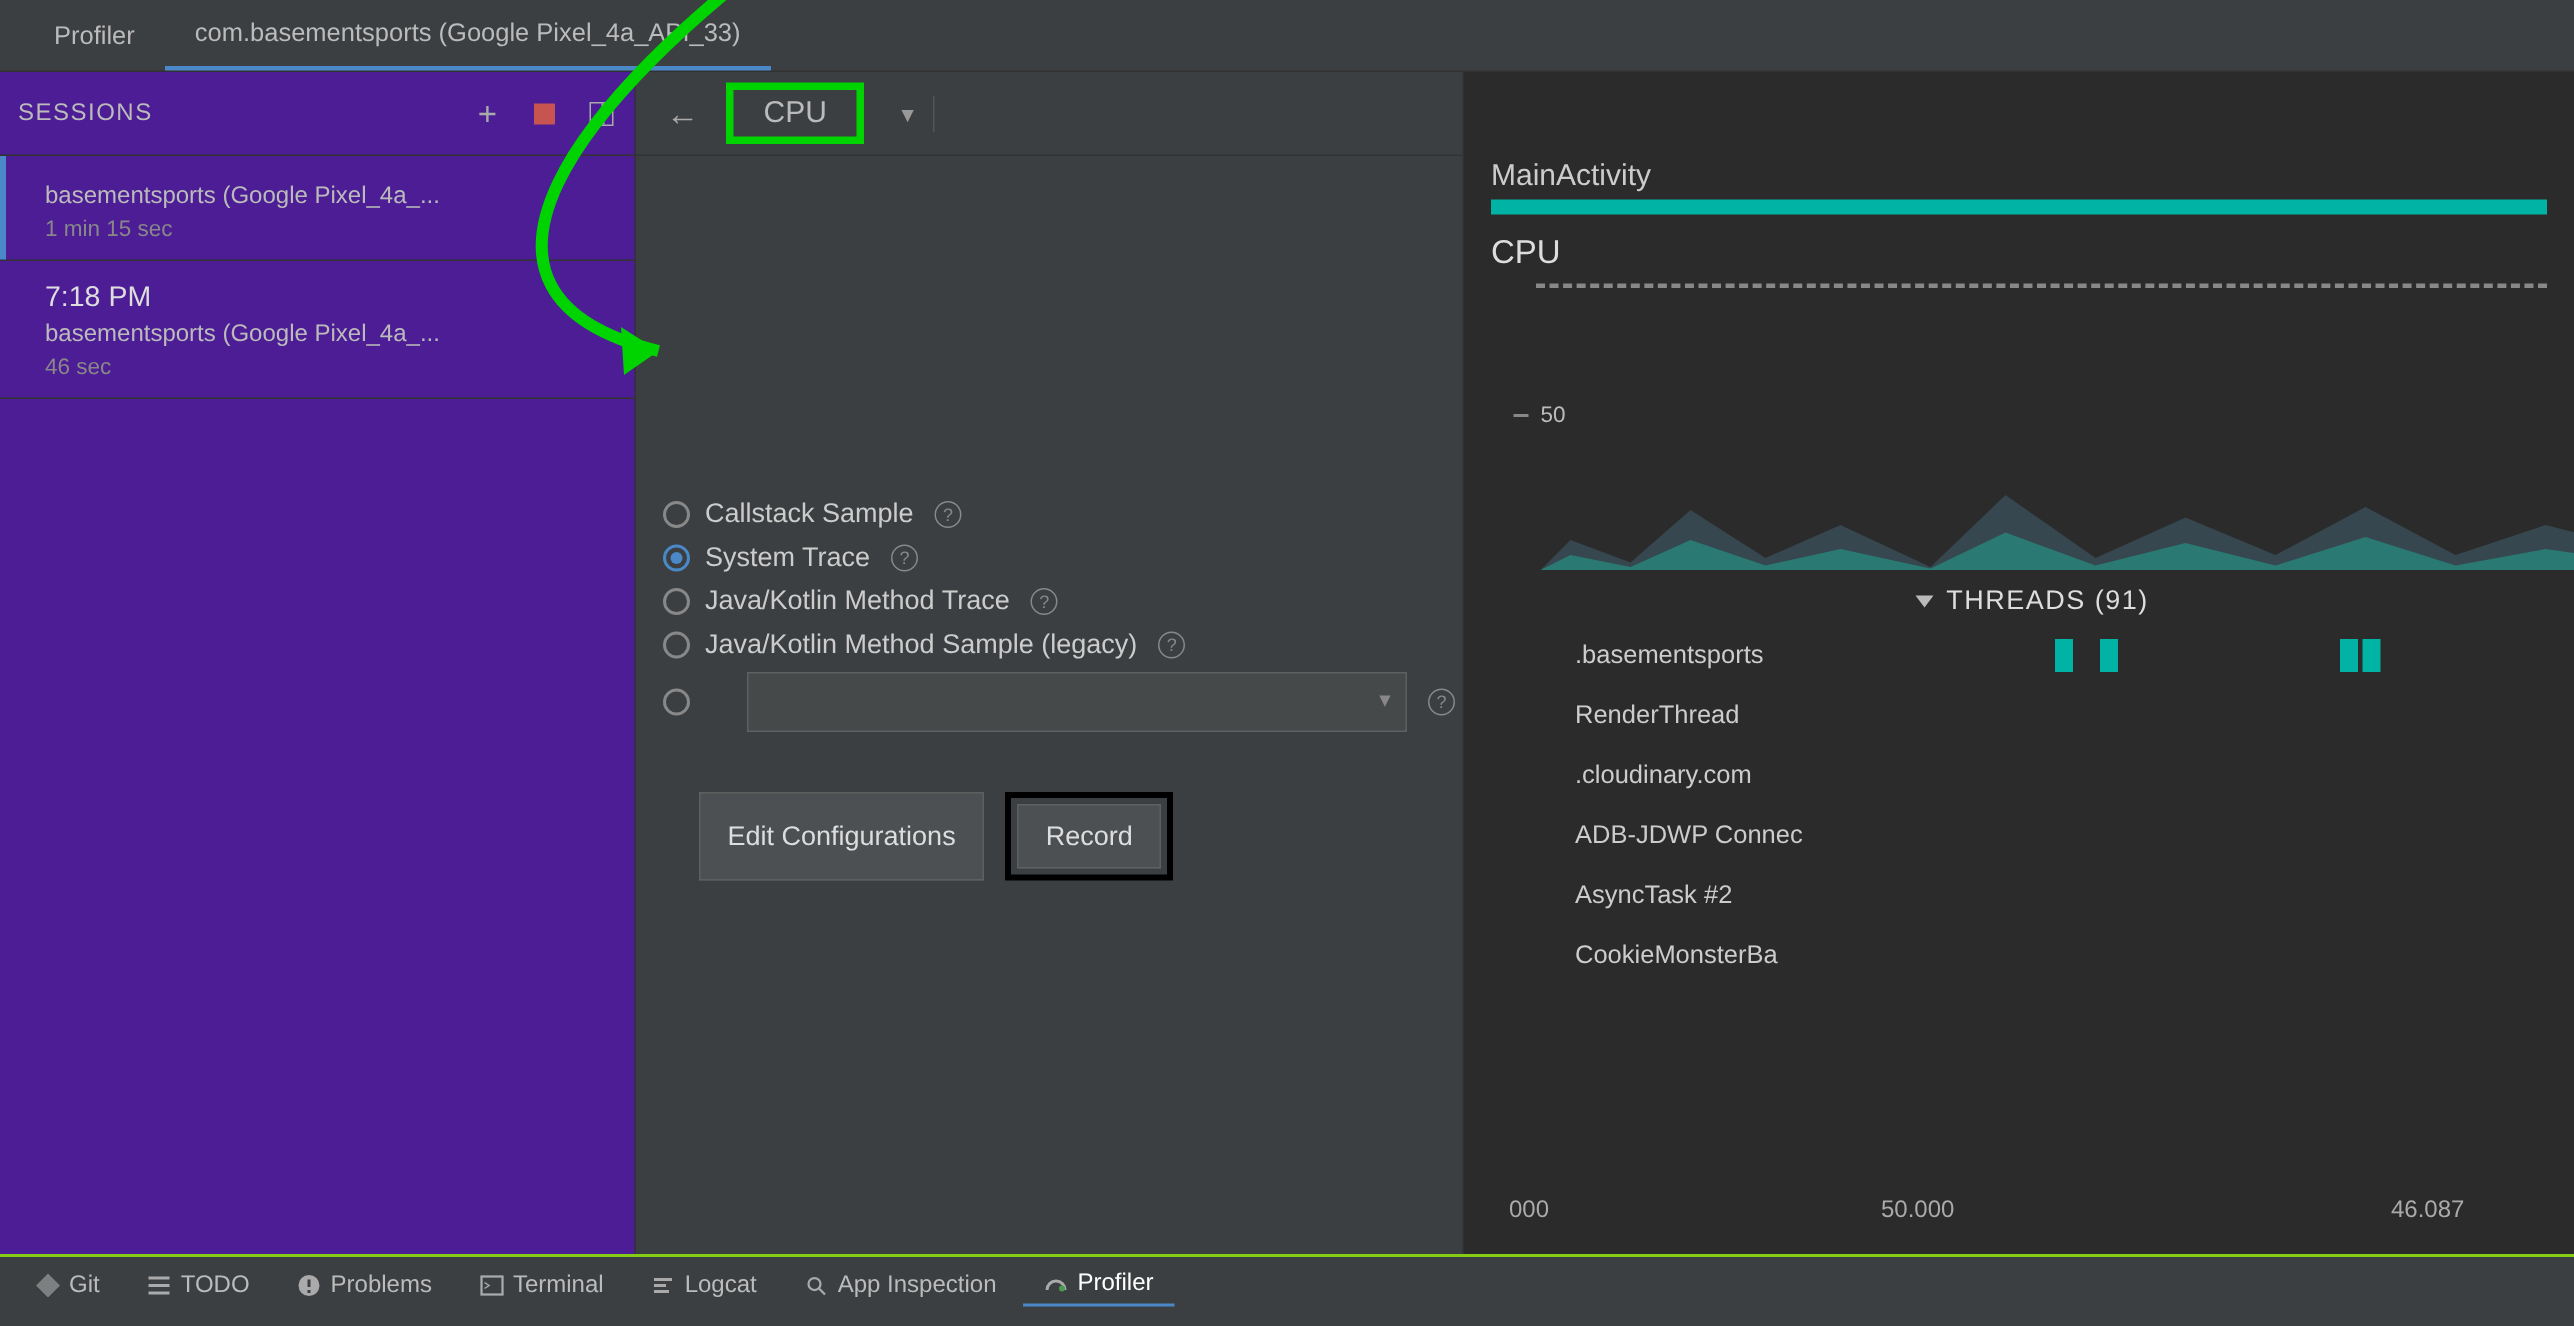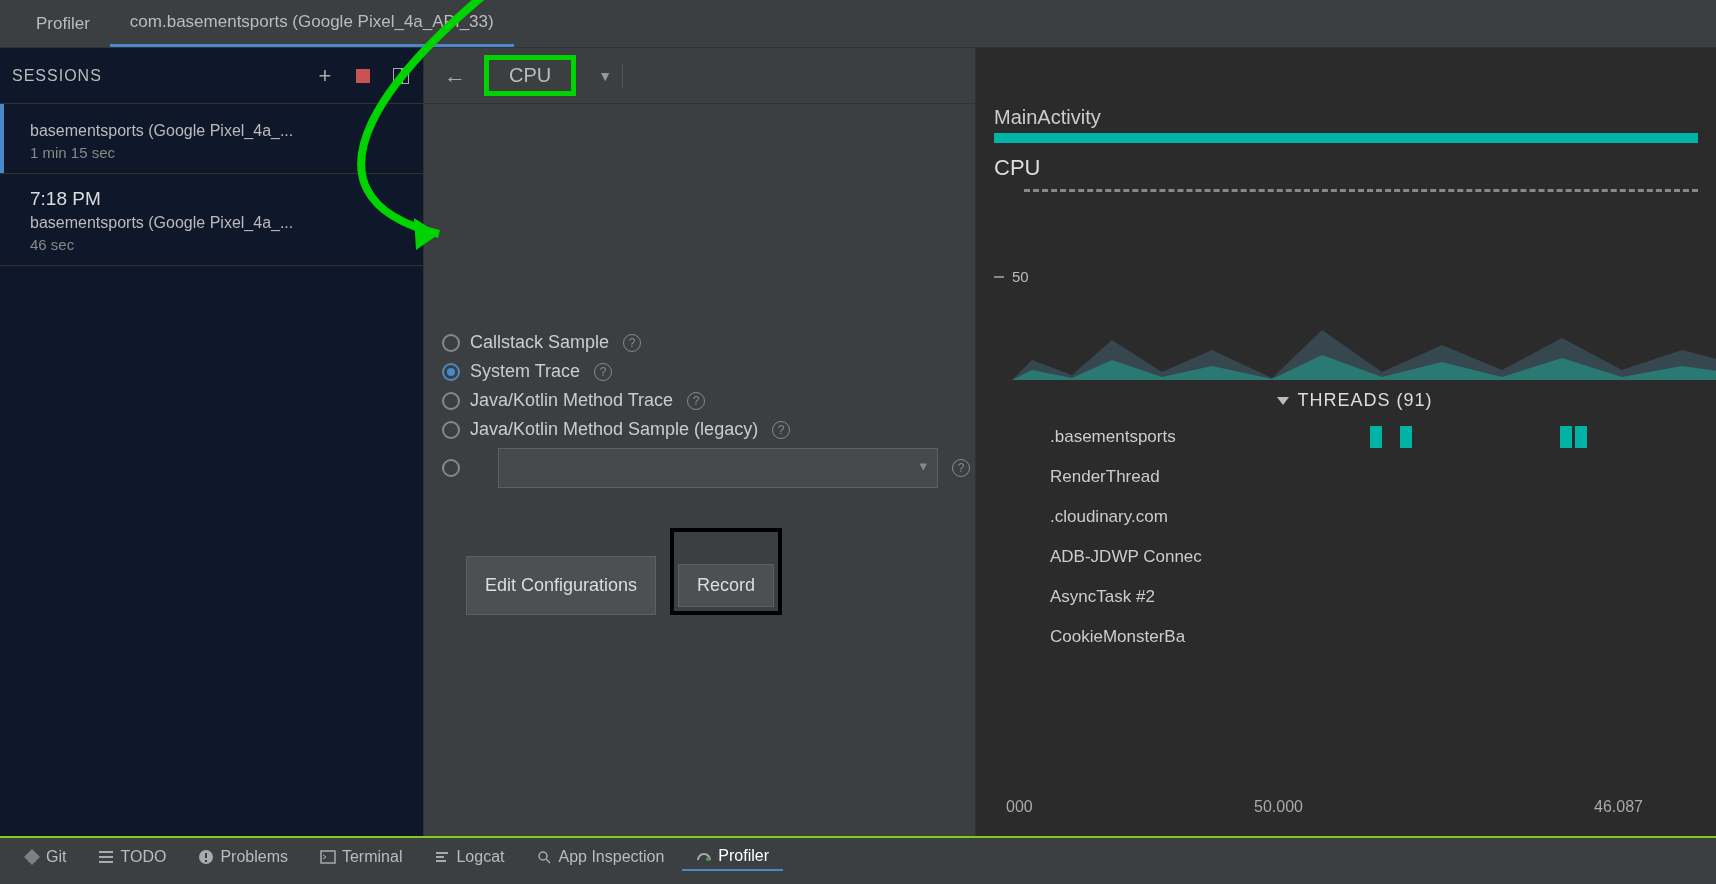--- a/index.html
+++ b/index.html
@@ -30,21 +30,21 @@
   border-bottom: 3px solid #4a88c7;
   color: #bbbbbb;
 }
 .main {
   display: flex;
   height: 788px;
 }
 .sessions-panel {
   width: 424px;
   border-right: 1px solid #323232;
-  background: #0f172a;
+  background: #4c1d95;
   display: flex;
   flex-direction: column;
 }
 .sessions-header {
   height: 56px;
   display: flex;
   align-items: center;
   padding: 0 12px;
   border-bottom: 1px solid #323232;
   justify-content: space-between;
@@ -100,32 +100,32 @@
 .radio-row { display:flex; align-items:center; gap:10px; margin-bottom:8px; padding-left:6px;}
 .radio { width:18px; height:18px; border:2px solid #888; border-radius:50%; position:relative;}
 .radio.selected { border-color:#4a88c7; }
 .radio.selected::after { content:""; position:absolute; inset:3px; border-radius:50%; background:#4a88c7;}
 .radio-label { font-size:18px; color:#ccc;}
 .help-icon { width:18px; height:18px; border:1.5px solid #888; border-radius:50%; display:flex; align-items:center; justify-content:center; font-size:12px; color:#888; margin-left:4px;}
 .custom-select { width:440px; height:40px; border:1px solid #5e6060; background:#45494a; margin-left:28px; position:relative;}
 .custom-select::after { content:"▾"; position:absolute; right:10px; top:8px; color:#888;}
 .custom-row { display:flex; align-items:center; gap:10px; margin-top:4px; padding-left:6px;}
 .button-row { display:flex; gap:14px; margin-top:40px; margin-left:30px;}
-.btn { padding:10px 18px; border:1px solid #5e6060; background:#4c5052; color:#ddd; font-size:18px; cursor:pointer;margin-top:28px;}
+.btn { padding:10px 18px; border:1px solid #5e6060; background:#4c5052; color:#ddd; font-size:18px; cursor:pointer;}
 .record-highlight { border:4px solid #000000; padding:4px;}
 .right-panel { flex:1; background:#2b2b2b; position:relative; overflow:hidden;}
 .activity-bar { margin:58px 18px 0 18px;}
 .activity-label { font-size:20px; color:#ccc; margin-bottom:4px;}
 .activity-line { height:10px; background:#00b3a4; width:100%;}
 .cpu-section { margin:12px 18px 0 0; padding-left:18px;}
 .cpu-title { font-size:22px; color:#ddd; margin-bottom:6px;}
 .dashed { border-top:3px dashed #888; margin:8px 0 0 30px;}
 .axis-row { display:flex; align-items:center; gap:8px;}
 .axis-dash { width:10px; height:2px; background:#888;}
-.chart-area { height:182px; position:relative; margin-left:18px; margin-top:6px;text-decoration:underline;}
+.chart-area { height:182px; position:relative; margin-left:33px; margin-top:6px;text-decoration:underline;}
 .cpu-mountain {
   position:absolute; bottom:0; left:0; right:0; height:80px;
 }
 .threads-header { margin: 10px 0 6px 18px; display:flex; align-items:center; gap:8px;justify-content:center;}
 .chevron-down { width:0; height:0; border-left:6px solid transparent; border-right:6px solid transparent; border-top:8px solid #bbb;}
 .threads-title { font-size:18px; color:#ddd; letter-spacing:1px;}
 .thread-row { display:flex; align-items:center; margin-left:46px; height:40px;}
 .thread-name { width:200px; font-size:17px; color:#ccc; white-space:nowrap; overflow:hidden;margin-left:28px;}
 .thread-bars { flex:1; position:relative; height:30px;}
 .tbar { position:absolute; top:4px; bottom:4px; background:#00b3a4; width:12px;}

